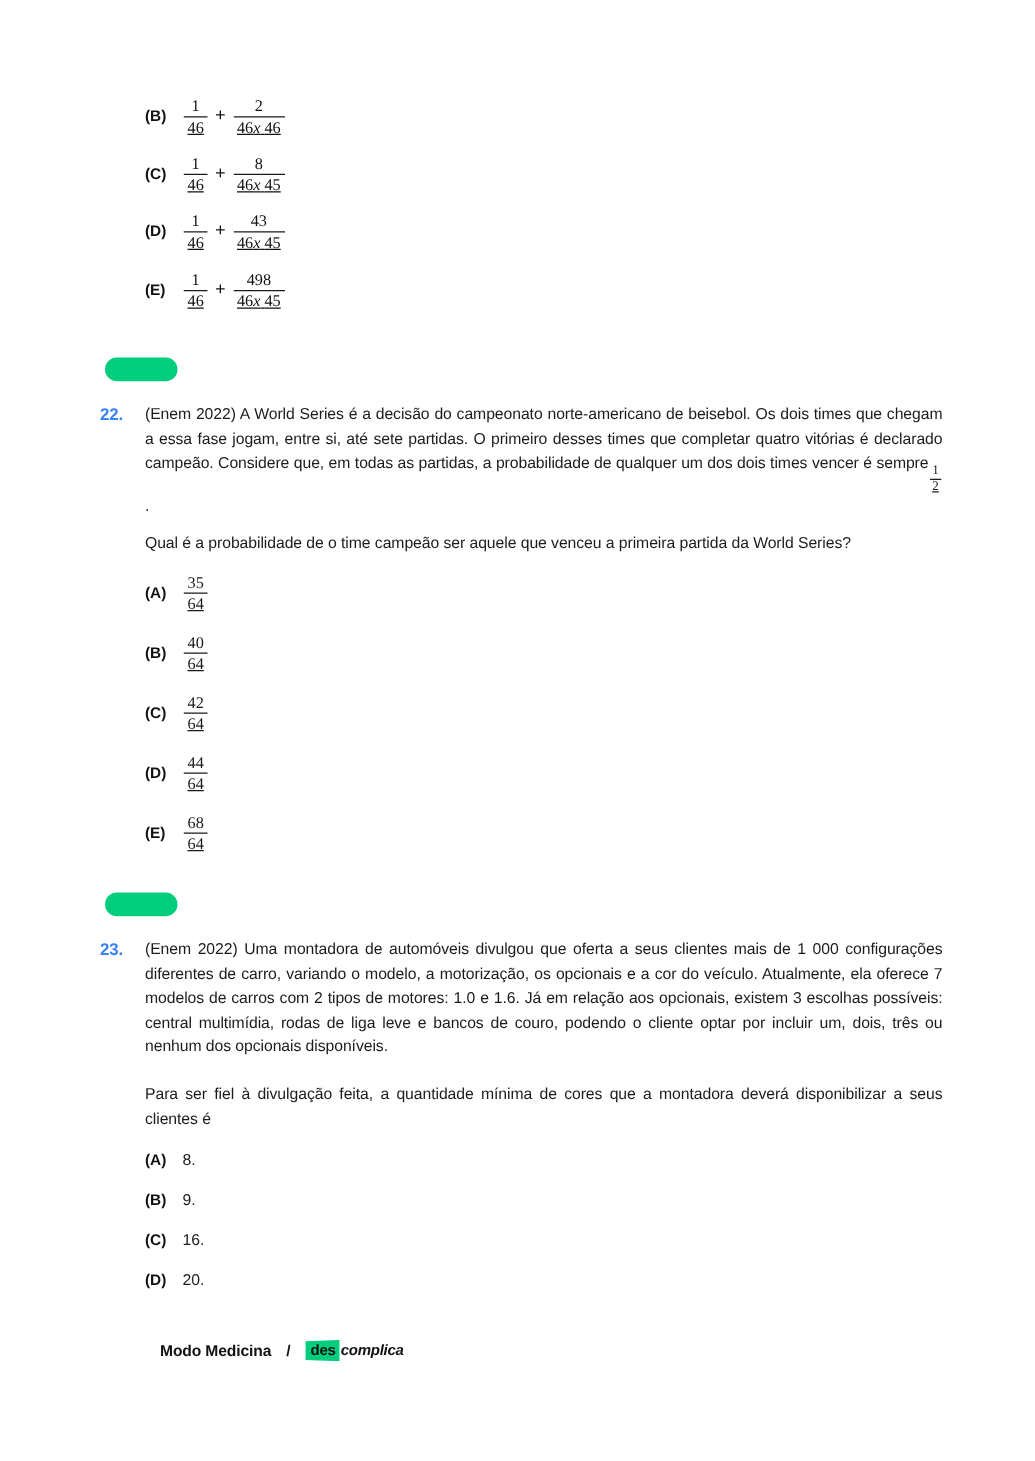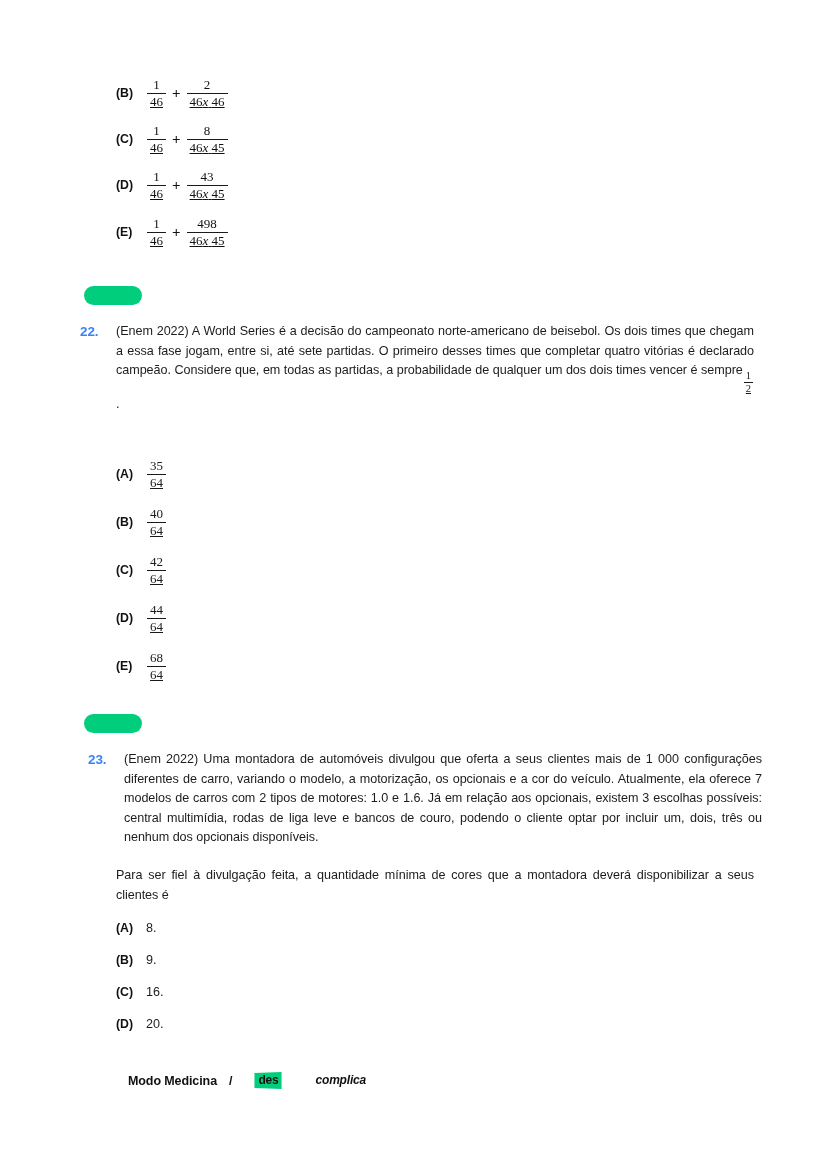--- a/index.html
+++ b/index.html
@@ -163,22 +163,20 @@
   }
   .footer-sep {
     font-size: 12.5px;
     font-weight: bold;
     color: #111;
     margin: 0 4px;
   }
   .logo {
     display: inline-flex;
     align-items: center;
-    margin-left: 10px;
-    gap: 33px;
   }
   .logo-badge {
     background: #00CE7C;
     color: #111;
     font-size: 12px;
     font-weight: bold;
     padding: 2px 3px 2px 4px;
     line-height: 13px;
     letter-spacing: -0.2px;
     clip-path: polygon(0% 6%, 100% 0%, 100% 100%, 0% 94%);
@@ -263,20 +261,23 @@
   <div class="q-row" style="left:80px; top:322px;">
     <div class="q-num">22.</div>
     <div class="q-body">
       <p class="q-para"><span>(Enem 2022) A World Series é a decisão do campeonato norte-americano de beisebol. Os dois times que chegam a essa fase jogam, entre si, até sete partidas. O primeiro desses times que completar quatro vitórias é declarado campeão. Considere que, em todas as partidas, a probabilidade de qualquer um dos dois times vencer é sempre</span><span class="frac">
             <span class="num">1</span>
             <span class="den">2</span>
           </span><span>.</span></p>
     </div>
   </div>
 
+  <div class="block" style="left:116px; top:425px; width:638px;">
+    <p class="q-subpara">Qual é a probabilidade de o time campeão ser aquele que venceu a primeira partida da World Series?</p>
+  </div>
 
   <div class="opt" style="left:116px; top:459px;">
     <span class="opt-letter">(A)</span>
     <span class="frac big">
       <span class="num">35</span>
       <span class="den">64</span>
     </span>
   </div>
 
   <div class="opt" style="left:116px; top:507px;">
@@ -306,21 +307,21 @@
   <div class="opt" style="left:116px; top:651px;">
     <span class="opt-letter">(E)</span>
     <span class="frac big">
       <span class="num">68</span>
       <span class="den">64</span>
     </span>
   </div>
 
   <div class="pill" style="left:84px; top:714px;"></div>
 
-  <div class="q-row" style="left:88px; top:750px;">
+  <div class="q-row" style="left:80px; top:750px;">
     <div class="q-num">23.</div>
     <div class="q-body">
       <p class="q-para">(Enem 2022) Uma montadora de automóveis divulgou que oferta a seus clientes mais de 1 000 configurações diferentes de carro, variando o modelo, a motorização, os opcionais e a cor do veículo. Atualmente, ela oferece 7 modelos de carros com 2 tipos de motores: 1.0 e 1.6. Já em relação aos opcionais, existem 3 escolhas possíveis: central multimídia, rodas de liga leve e bancos de couro, podendo o cliente optar por incluir um, dois, três ou nenhum dos opcionais disponíveis.</p>
     </div>
   </div>
 
   <div class="block" style="left:116px; top:866px; width:638px;">
     <p class="q-subpara">Para ser fiel à divulgação feita, a quantidade mínima de cores que a montadora deverá disponibilizar a seus clientes é</p>
   </div>
 

